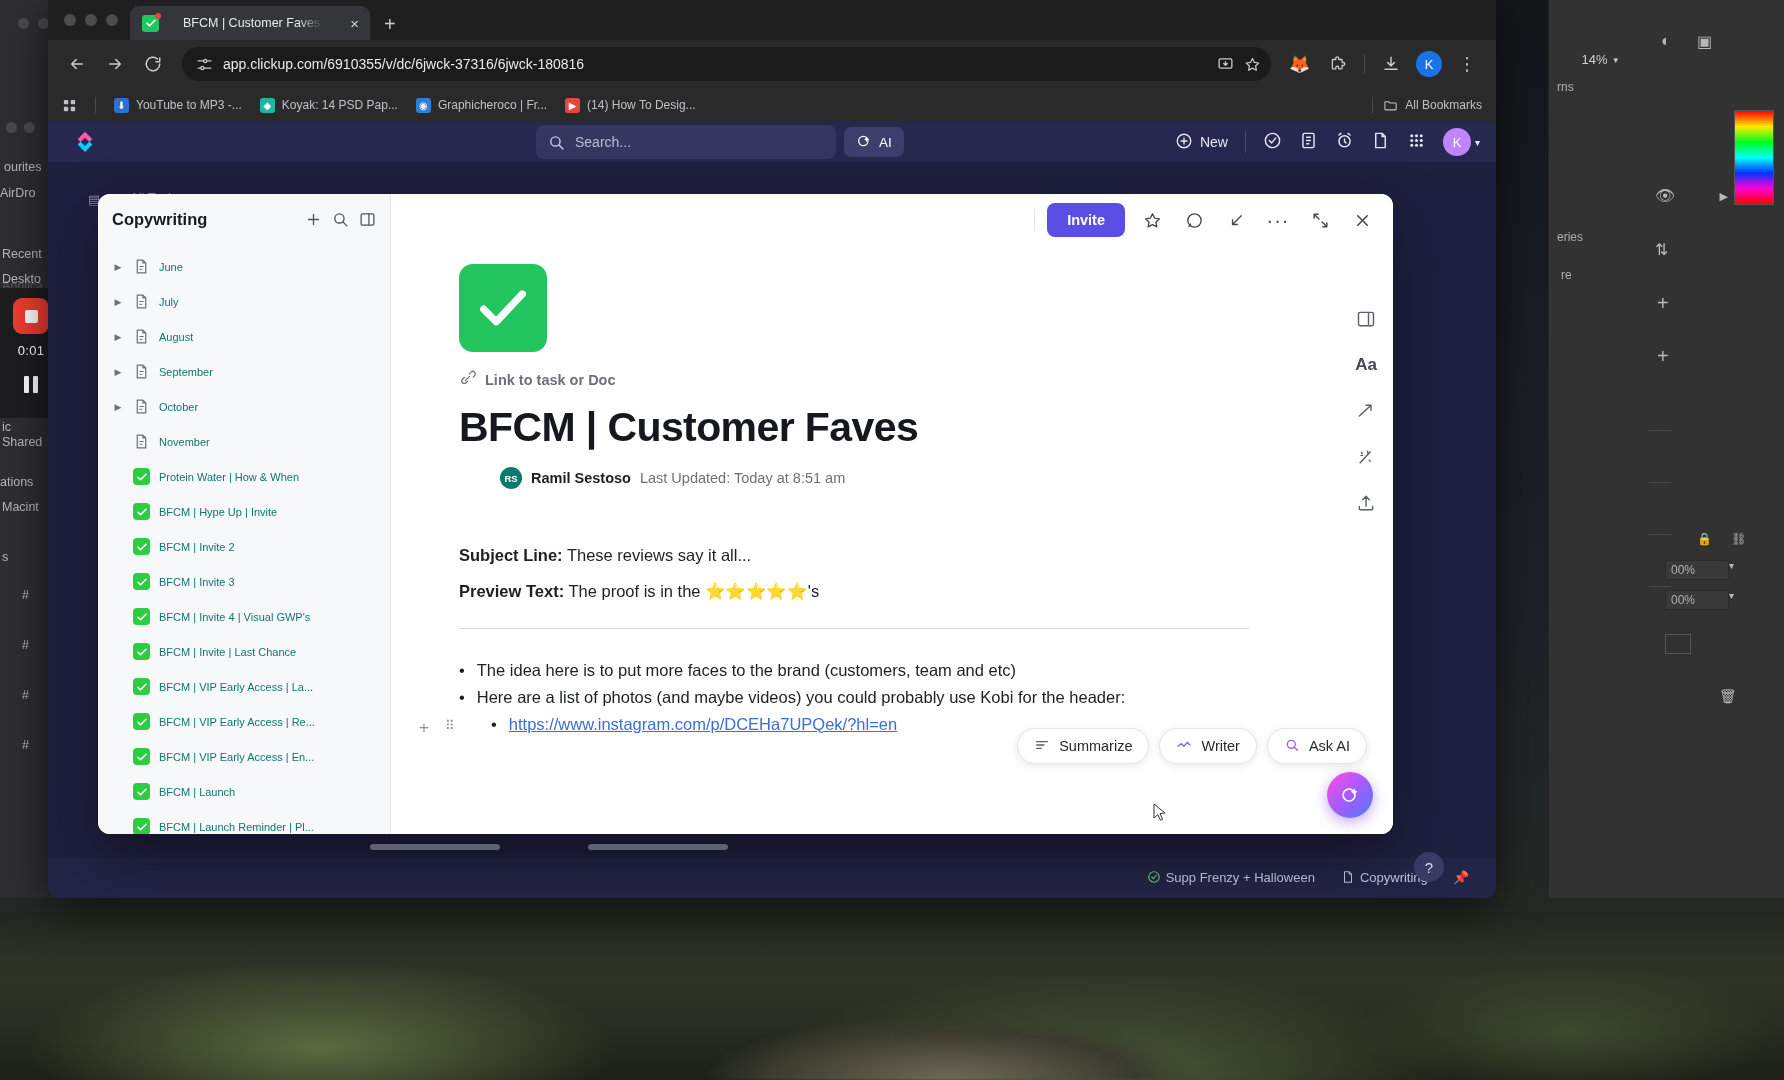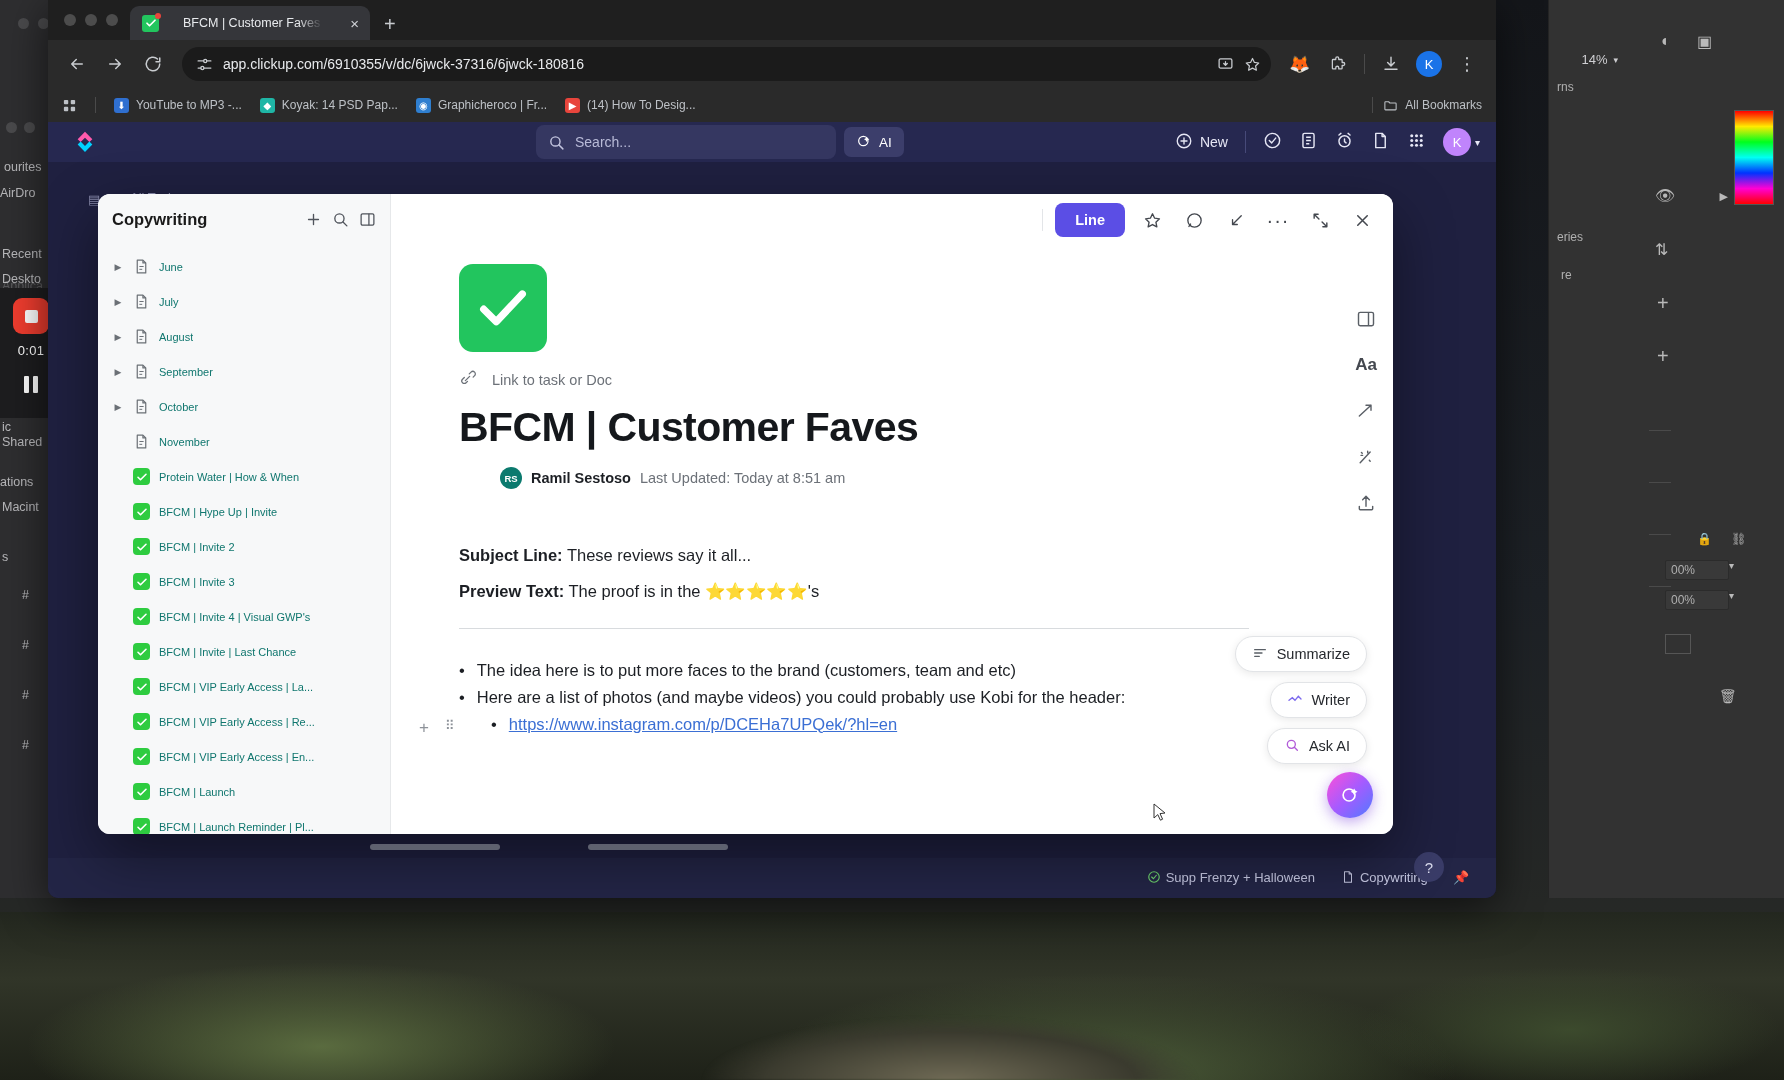--- a/index.html
+++ b/index.html
@@ -209,21 +209,21 @@
   }
   .dt-ico { width: 30px; height: 30px; display: flex; align-items: center; justify-content: center; color: #44484f; }
   .dt-ico svg { width: 19px; height: 19px; }
 
   #doc-scroll { flex: 1 1 auto; position: relative; overflow: hidden; padding-left: 68px; }
   #doc-emoji {
     width: 88px; height: 88px; border-radius: 14px; background: #22c55e;
     display: flex; align-items: center; justify-content: center; margin-top: 18px;
   }
   #doc-emoji svg { width: 58px; height: 58px; }
-  #doc-linkrow { display: flex; align-items: center; gap: 16px; margin-top: 18px; color: #6c7178; font-size: 14.5px; }
+  #doc-linkrow { display: flex; align-items: center; gap: 9px; margin-top: 18px; color: #6c7178; font-size: 14.5px; font-weight: bold; }
   #doc-title { font-size: 41px; font-weight: 700; color: #15181c; margin-top: 14px; letter-spacing: -.6px; }
   #doc-meta { display: flex; align-items: center; gap: 9px; margin-top: 16px; font-size: 14.5px; padding-left: 41px; }
   #doc-avatar {
     width: 22px; height: 22px; border-radius: 50%; background: #0b7a6e; color: #fff;
     font-size: 9.5px; font-weight: 700; display: flex; align-items: center; justify-content: center;
   }
   #doc-author { color: #1c1f24; font-weight: 600; }
   #doc-updated { color: #6c7178; }
   .doc-para { font-size: 16.5px; color: #1c1f24; margin-top: 10px; line-height: 1.55; }
   .doc-para b { font-weight: 700; }
@@ -235,21 +235,21 @@
   .bullet.sub { padding-left: 32px; }
   .bullet a { color: #3b6fd4; text-decoration: underline; }
 
   
   #doc-rail { position: absolute; right: 12px; top: 110px; display: flex; flex-direction: column; gap: 16px; align-items: center; }
   #doc-rail .r { width: 30px; height: 30px; display: flex; align-items: center; justify-content: center; color: #5a5f66; }
   #doc-rail .r svg { width: 20px; height: 20px; }
   #doc-rail .r.aa { font-size: 17px; font-weight: 600; color: #44484f; }
 
   
-  #ai-pills { position: absolute; right: 26px; bottom: 70px; display: flex; flex-direction: column; align-items: flex-end; gap: 10px; }
+  #ai-pills { position: absolute; right: 26px; bottom: 70px; display: flex; align-items: flex-end; gap: 10px; }
   .ai-pill {
     height: 36px; padding: 0 16px; border-radius: 18px; background: #fff; border: 1px solid #e2e4e7;
     box-shadow: 0 2px 8px rgba(0,0,0,.09); display: flex; align-items: center; gap: 9px;
     font-size: 14.5px; color: #26292e;
   }
   .ai-pill svg { width: 16px; height: 16px; }
   #ai-orb {
     position: absolute; right: 20px; bottom: 16px; width: 46px; height: 46px; border-radius: 50%;
     background: linear-gradient(135deg,#ff4fd8 0%,#a55bff 50%,#4f7bff 100%);
     display: flex; align-items: center; justify-content: center; box-shadow: 0 4px 14px rgba(120,60,220,.45);
@@ -754,21 +754,21 @@
                 </svg>
               </span>
               <span class="sb-label">BFCM | Launch Reminder | Pl...</span>
             </div>
           </div>
       </div>
 
       <div id="doc-main">
         <div id="doc-topbar">
           <span class="vsep"></span>
-          <div id="share-btn">Line</div>
+          <div id="share-btn">Invite</div>
           <span class="dt-ico">
               <svg viewBox="0 0 24 24" fill="none" stroke="currentColor" stroke-width="1.7" stroke-linejoin="round">
                 <path d="M12 3.5l2.7 5.6 6.1.8-4.5 4.2 1.2 6-5.5-3-5.5 3 1.2-6L3.2 9.9l6.1-.8z"></path>
               </svg>
             </span>
           <span class="dt-ico">
               <svg viewBox="0 0 24 24" fill="none" stroke="currentColor" stroke-width="1.7">
                 <circle cx="12" cy="12" r="8.4"></circle>
                 <path d="M7 16.5L5 19.5" stroke-linecap="round"></path>
               </svg>

